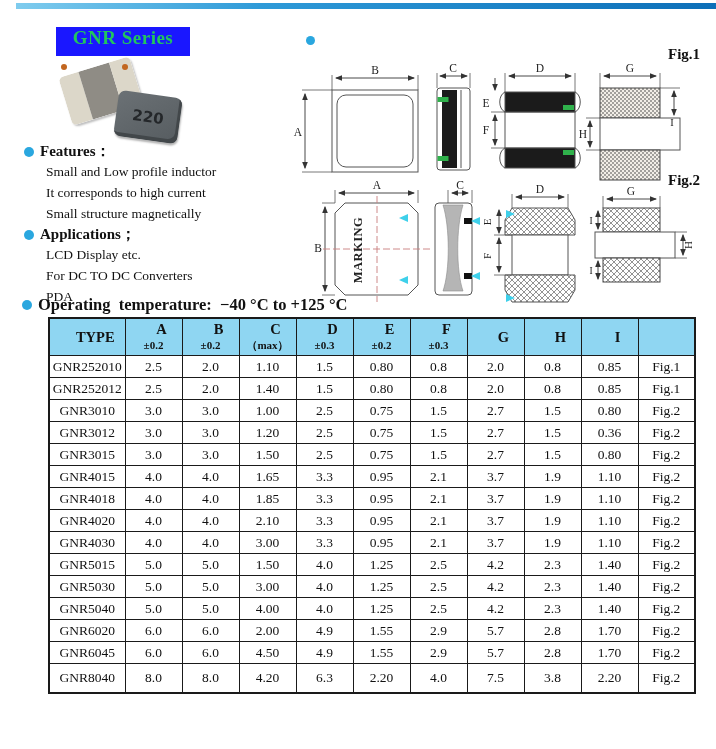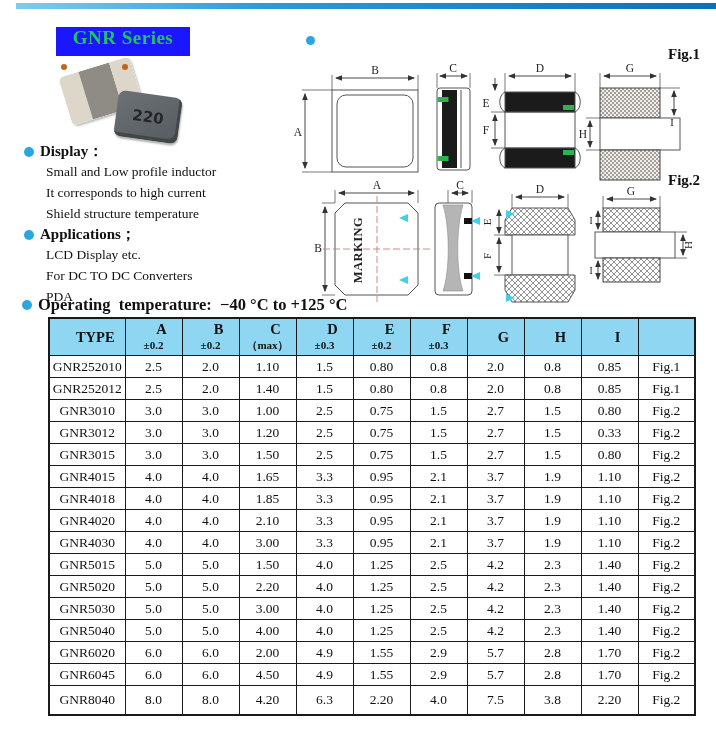--- a/index.html
+++ b/index.html
@@ -71,25 +71,25 @@
       <div class="cream"></div>
     </div>
     <div class="dot d1"></div>
     <div class="dot d2"></div>
     <div class="ind2">
       <span>220</span>
     </div>
   </div>
 
   <div class="bullet b10" style="left:24px;top:147px;"></div>
-  <div class="heading" style="left:40px;top:142px;">Display：</div>
+  <div class="heading" style="left:40px;top:142px;">Features：</div>
   <div class="list" style="left:46px;top:161px;">
       <div class="feat-item">Small and Low profile inductor</div>
       <div class="feat-item">It corresponds to high current</div>
-      <div class="feat-item">Shield structure temperature</div>
+      <div class="feat-item">Small structure magnetically</div>
     </div>
 
   <div class="bullet b10" style="left:24px;top:230px;"></div>
   <div class="heading" style="left:40px;top:225px;">Applications；</div>
   <div class="list" style="left:46px;top:244px;">
       <div class="feat-item">LCD Display etc.</div>
       <div class="feat-item">For DC TO DC Converters</div>
       <div class="feat-item">PDA</div>
     </div>
 
@@ -348,21 +348,21 @@
           <tr>
             <td>GNR3012</td>
             <td>3.0</td>
             <td>3.0</td>
             <td>1.20</td>
             <td>2.5</td>
             <td>0.75</td>
             <td>1.5</td>
             <td>2.7</td>
             <td>1.5</td>
-            <td>0.33</td>
+            <td>0.36</td>
             <td>Fig.2</td>
           </tr>
           <tr>
             <td>GNR3015</td>
             <td>3.0</td>
             <td>3.0</td>
             <td>1.50</td>
             <td>2.5</td>
             <td>0.75</td>
             <td>1.5</td>
@@ -421,33 +421,20 @@
             <td>3.7</td>
             <td>1.9</td>
             <td>1.10</td>
             <td>Fig.2</td>
           </tr>
           <tr>
             <td>GNR5015</td>
             <td>5.0</td>
             <td>5.0</td>
             <td>1.50</td>
-            <td>4.0</td>
-            <td>1.25</td>
-            <td>2.5</td>
-            <td>4.2</td>
-            <td>2.3</td>
-            <td>1.40</td>
-            <td>Fig.2</td>
-          </tr>
-          <tr>
-            <td>GNR5020</td>
-            <td>5.0</td>
-            <td>5.0</td>
-            <td>2.20</td>
             <td>4.0</td>
             <td>1.25</td>
             <td>2.5</td>
             <td>4.2</td>
             <td>2.3</td>
             <td>1.40</td>
             <td>Fig.2</td>
           </tr>
           <tr>
             <td>GNR5030</td>

